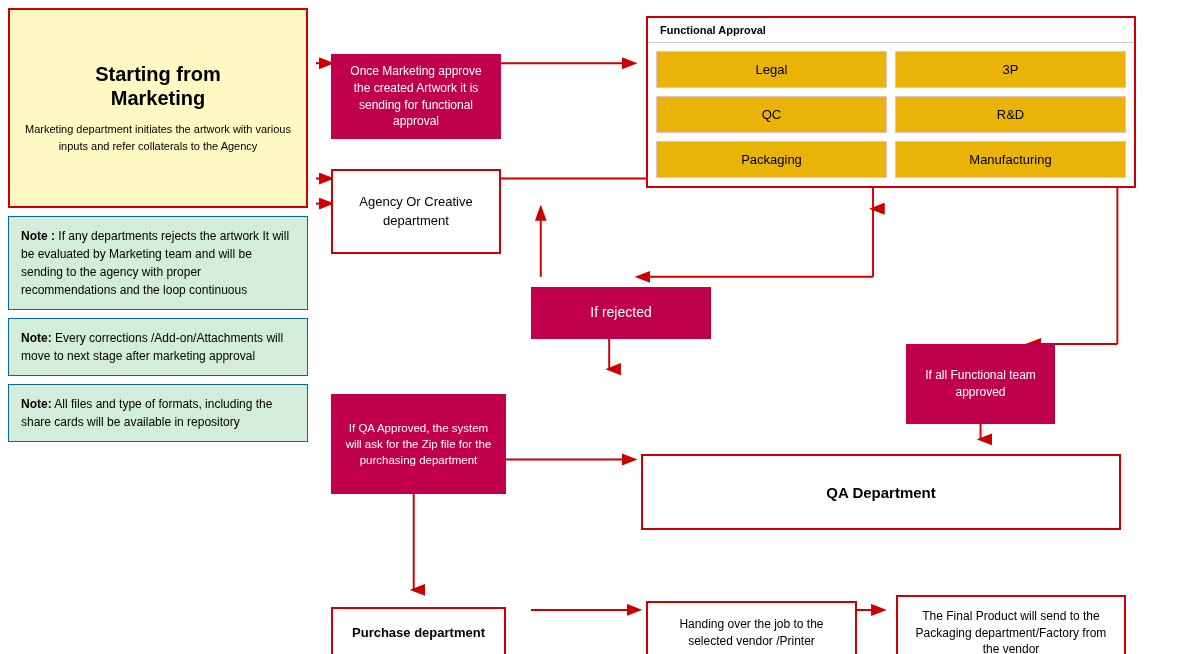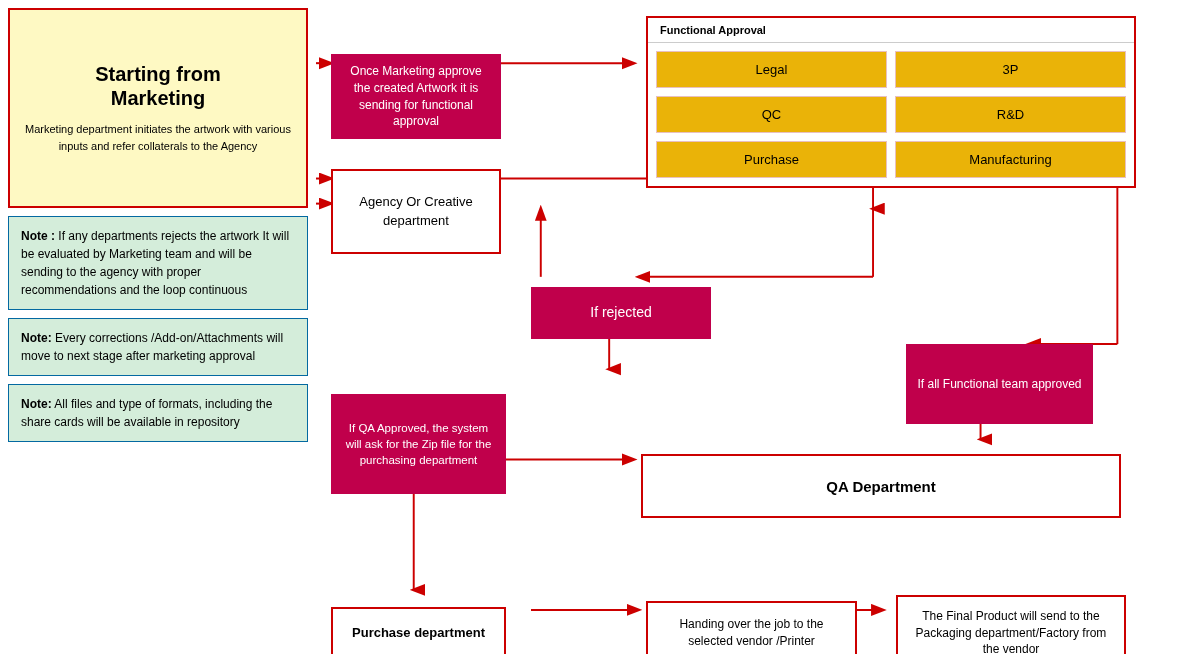--- a/index.html
+++ b/index.html
@@ -220,38 +220,38 @@
       <span style="font-size:13px;">Agency Or Creative department</span>
     </div>
 
     <div class="functional-group">
       <div class="functional-group-title">Functional Approval</div>
       <div class="functional-grid">
         <div class="functional-cell">Legal</div>
         <div class="functional-cell">3P</div>
         <div class="functional-cell">QC</div>
         <div class="functional-cell">R&amp;D</div>
-        <div class="functional-cell">Purchase</div>
+        <div class="functional-cell">Packaging</div>
         <div class="functional-cell">Manufacturing</div>
       </div>
     </div>
 
     <div class="flow-box filled-red" style="left:215px; top:248px; width:180px; height:52px;">
       <span style="font-size:14px;">If rejected</span>
     </div>
 
-    <div class="flow-box filled-red" style="left:590px; top:305px; width:187px; height:80px;">
+    <div class="flow-box filled-red" style="left:590px; top:305px; width:149px; height:80px;">
       <span style="font-size:12px;">If all Functional team approved</span>
     </div>
 
     <div class="flow-box filled-red" style="left:15px; top:355px; width:175px; height:100px;">
       <span style="font-size:11.5px;">If  QA Approved, the system will ask for the Zip  file for the purchasing  department</span>
     </div>
 
-    <div class="flow-box" style="left:325px; top:415px; width:480px; height:64px; font-weight:bold; font-size:15px;">
+    <div class="flow-box" style="left:325px; top:415px; width:480px; height:76px; font-weight:bold; font-size:15px;">
       <span>QA Department</span>
     </div>
 
     <div class="flow-box" style="left:15px; top:568px; width:175px; height:52px; font-weight:bold; font-size:13px;">
       <span>Purchase department</span>
     </div>
 
     <div class="flow-box" style="left:330px; top:562px; width:211px; height:64px; font-size:12px;text-align:center;">
       <span>Handing over the job to the selected  vendor /Printer</span>
     </div>

